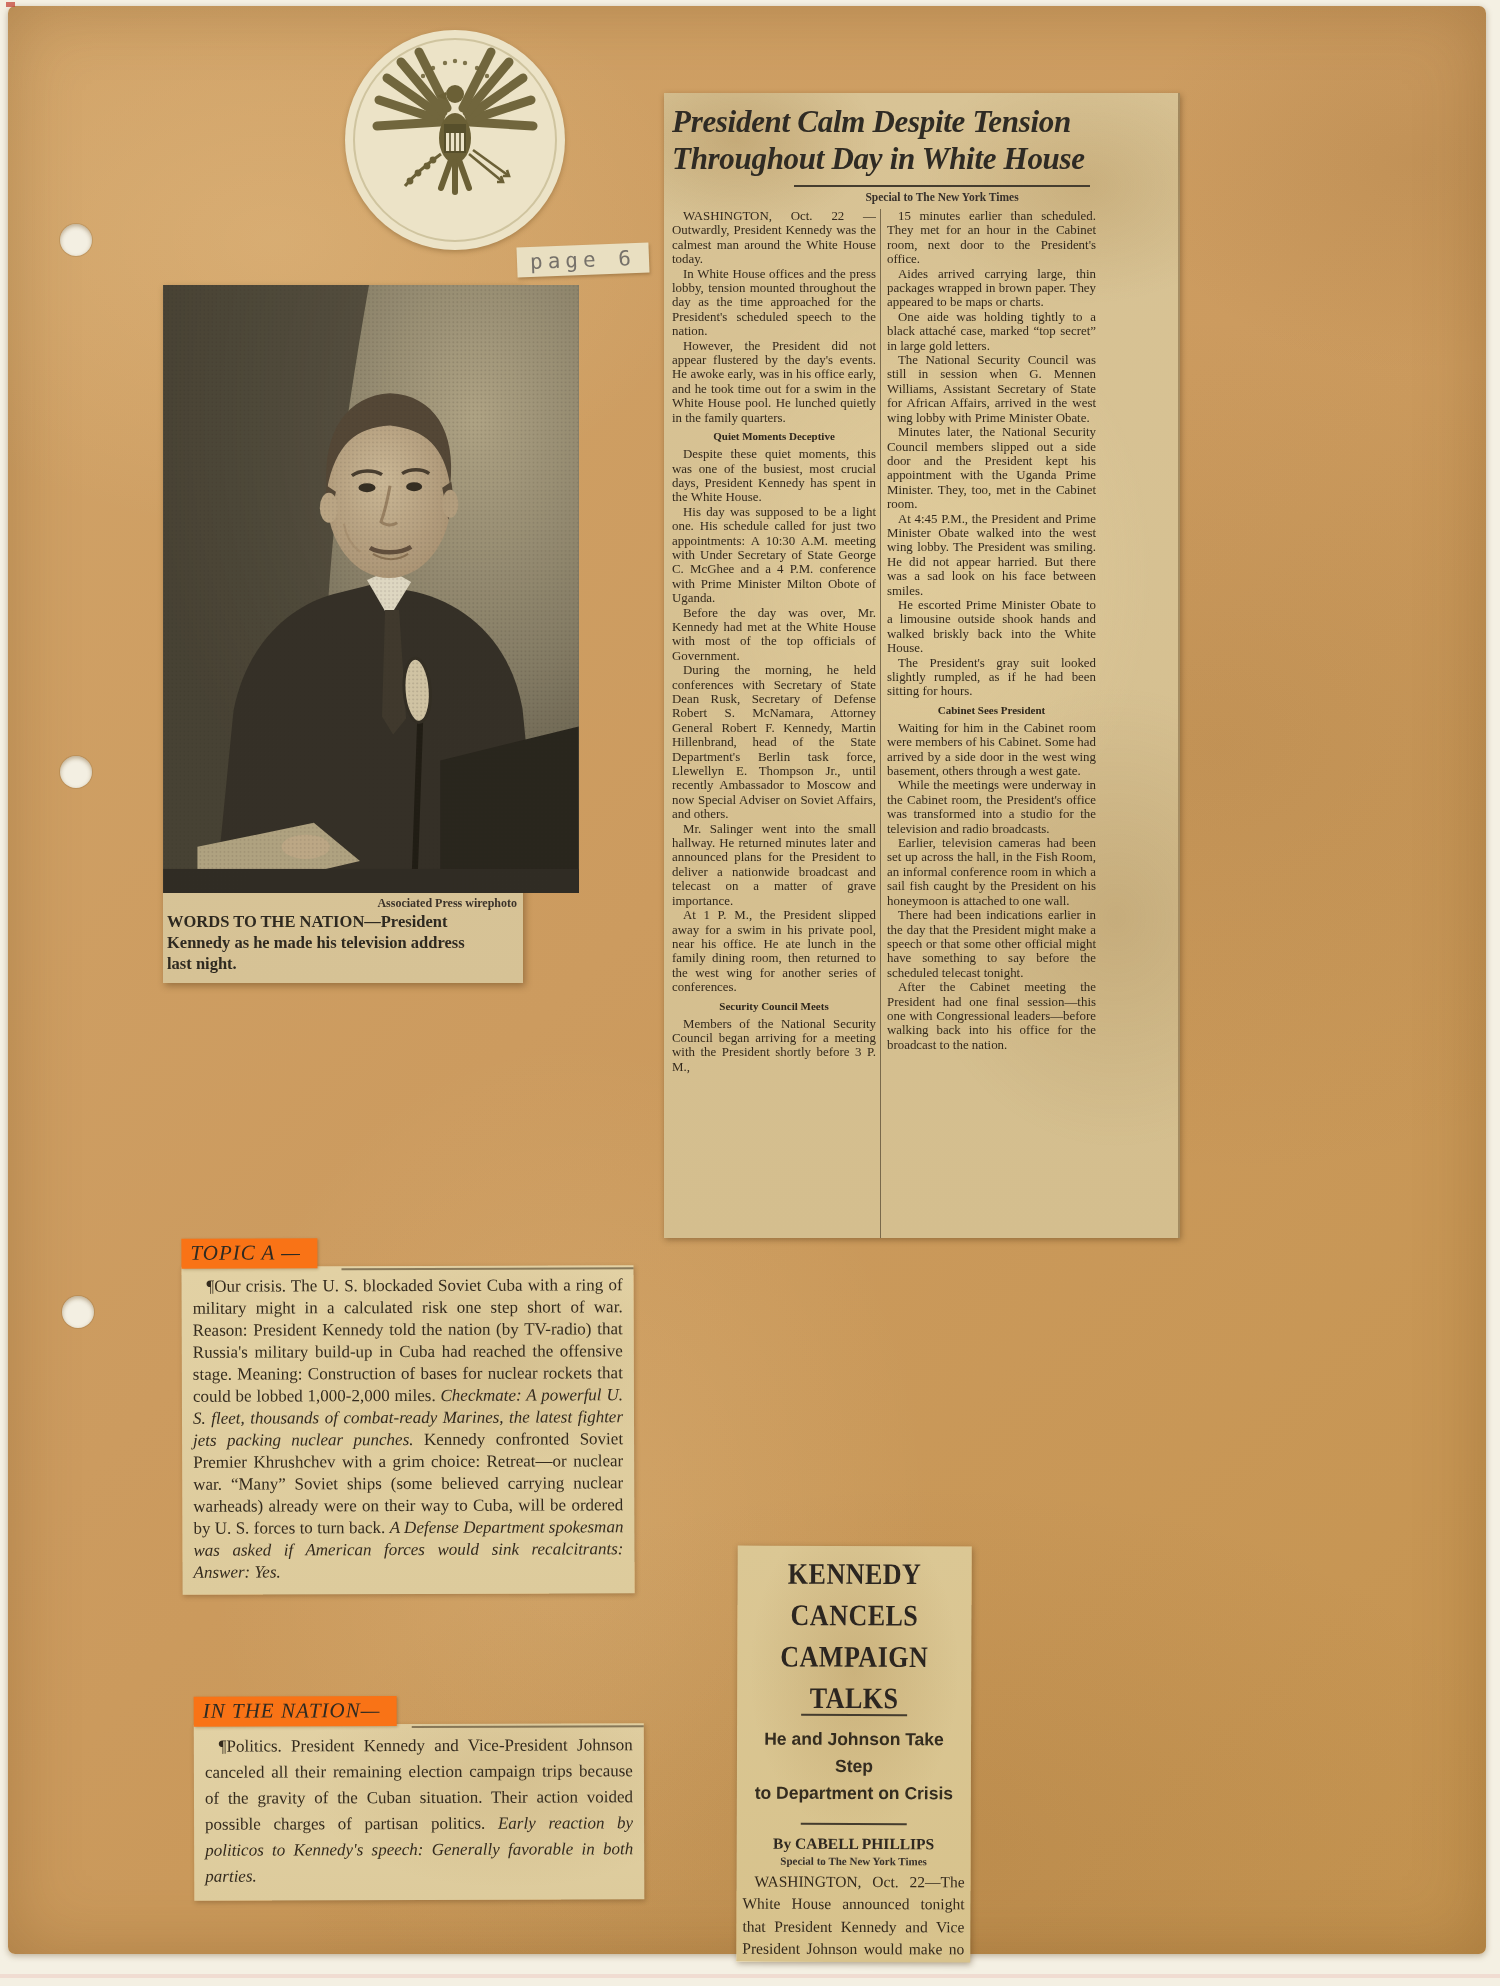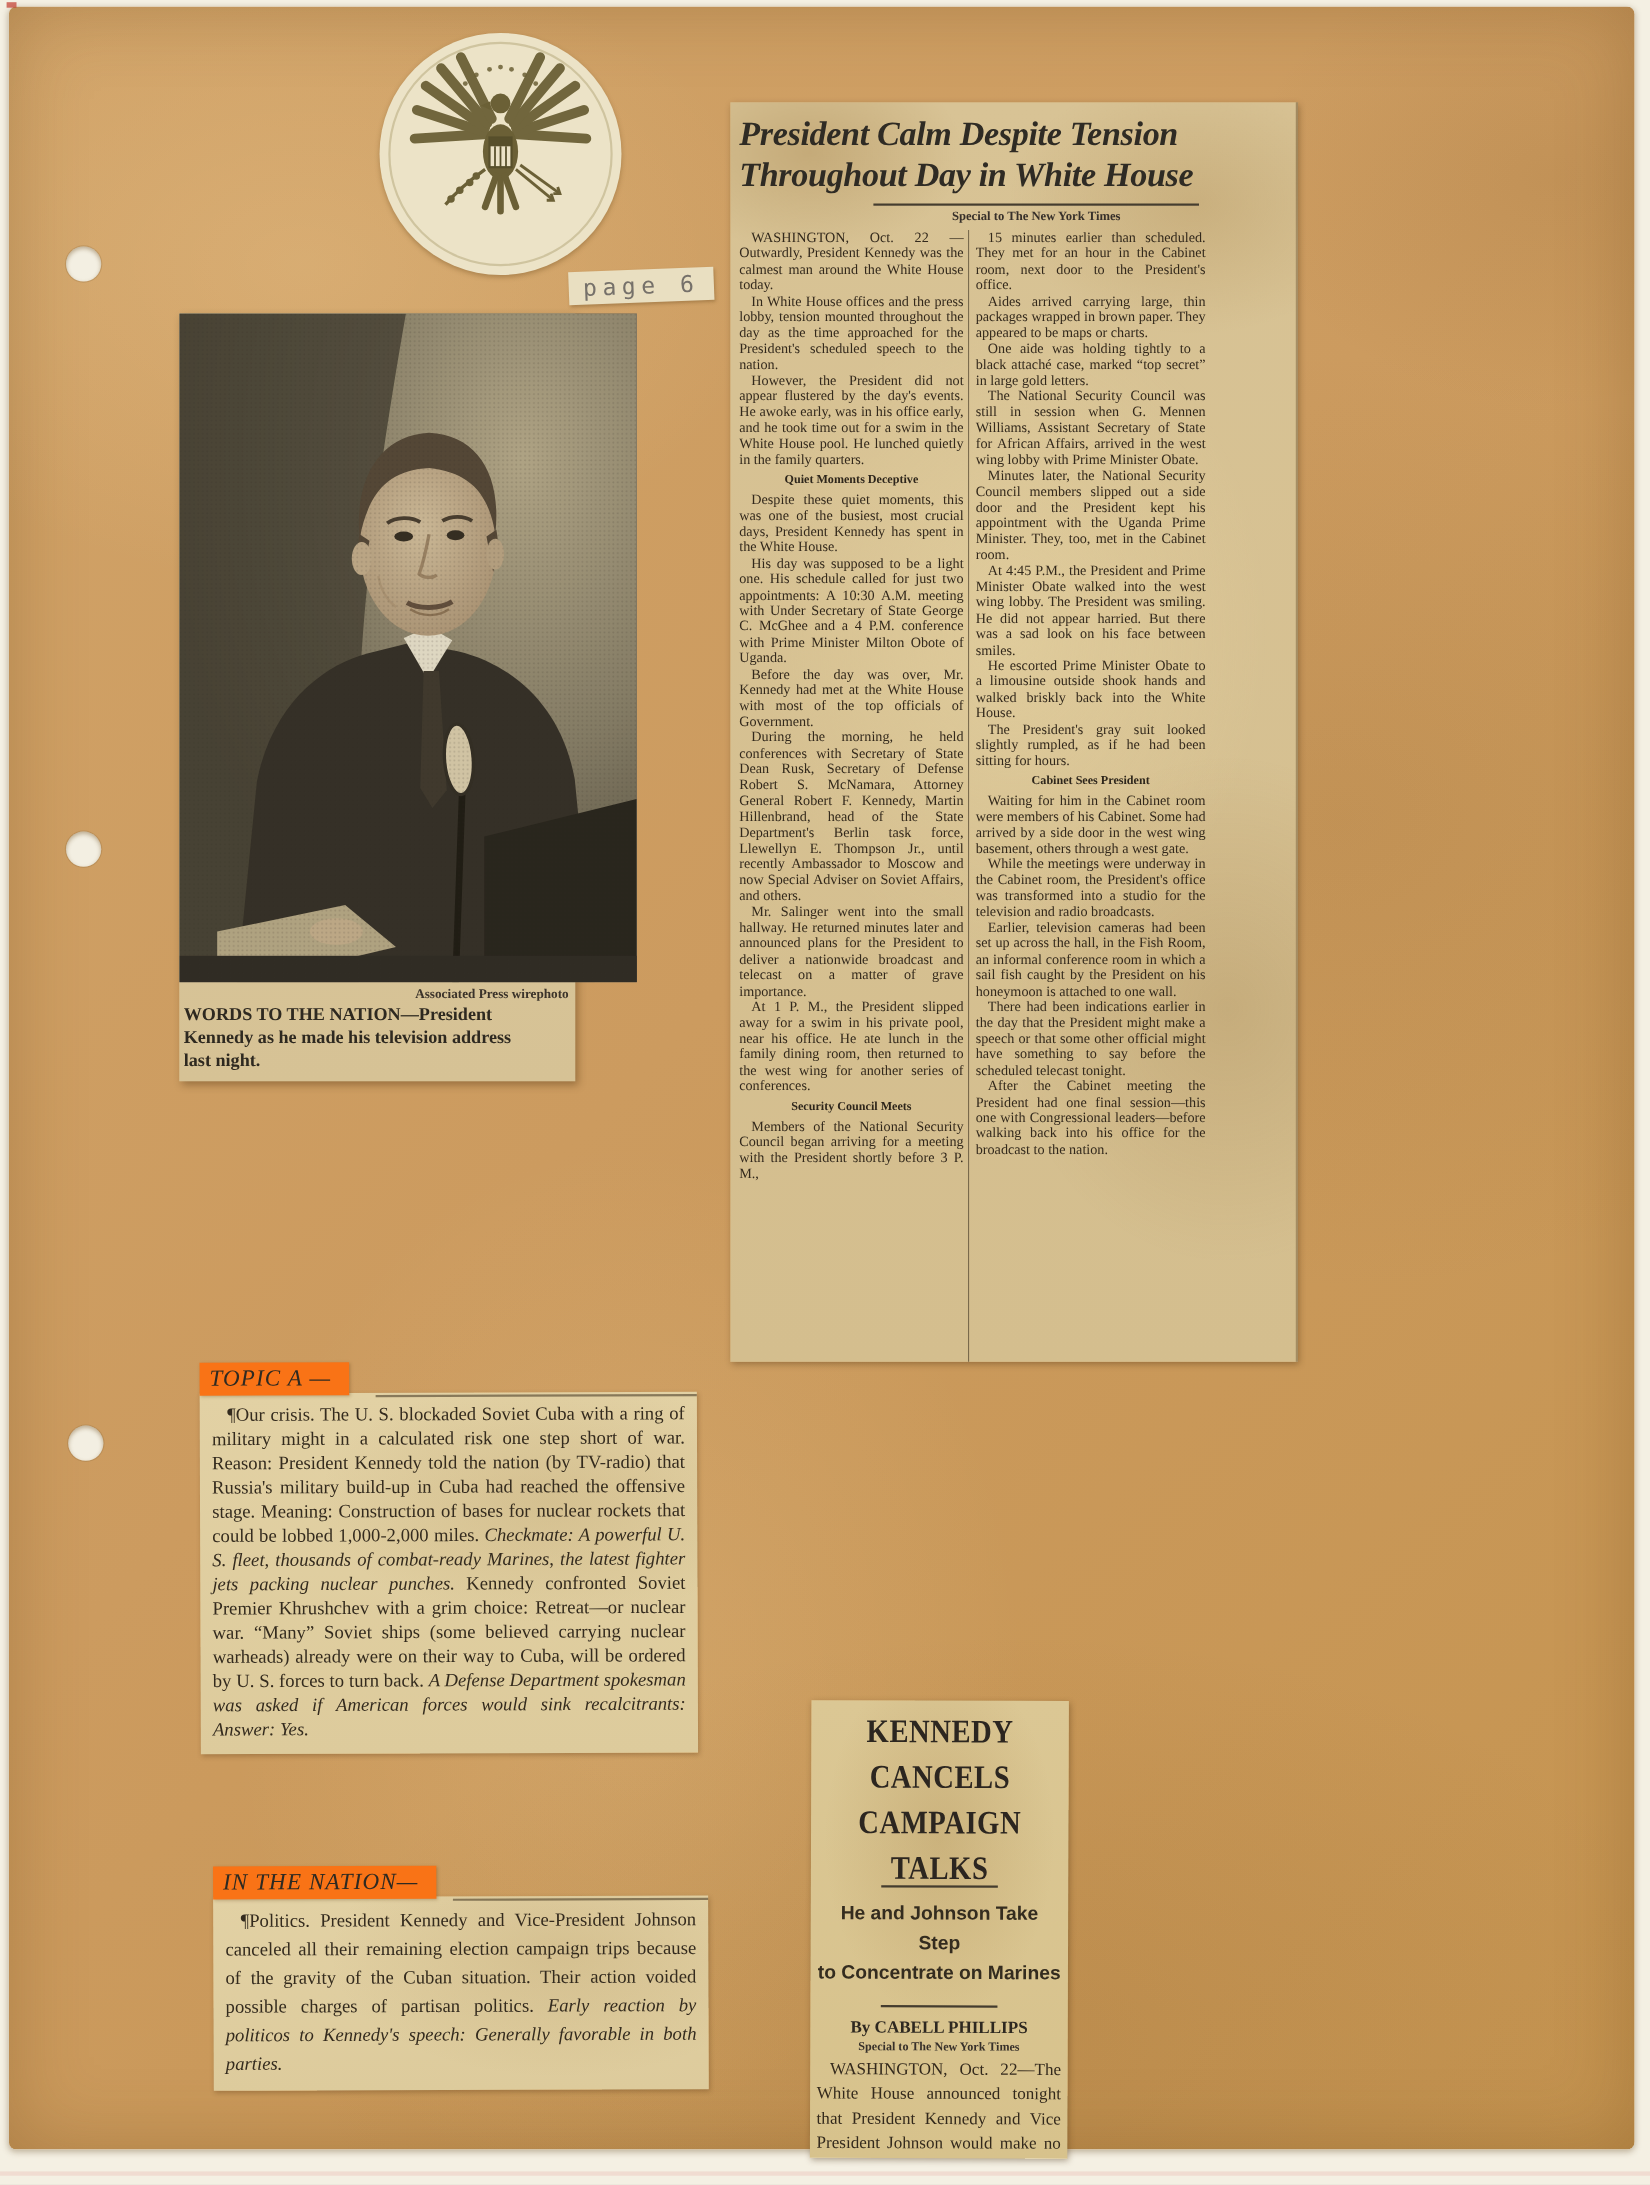--- a/index.html
+++ b/index.html
@@ -303,20 +303,20 @@
   </div>
 
   <div class="kc-clip">
     <div class="kc-headline">
       <div>KENNEDY CANCELS</div>
       <div>CAMPAIGN TALKS</div>
     </div>
     <div class="kc-rule"></div>
     <div class="kc-deck">
       <div>He and Johnson Take Step</div>
-      <div>to Concentrate on Marines</div>
+      <div>to Department on Crisis</div>
     </div>
     <div class="kc-rule"></div>
     <div class="kc-byline">By CABELL PHILLIPS</div>
     <div class="kc-credit">Special to The New York Times</div>
     <div class="kc-body">WASHINGTON, Oct. 22—The White House announced tonight that President Kennedy and Vice President Johnson would make no further political appearances in the Congressional campaign because of the Cuban crisis.</div>
   </div>
 </div>
 
 </body></html>

